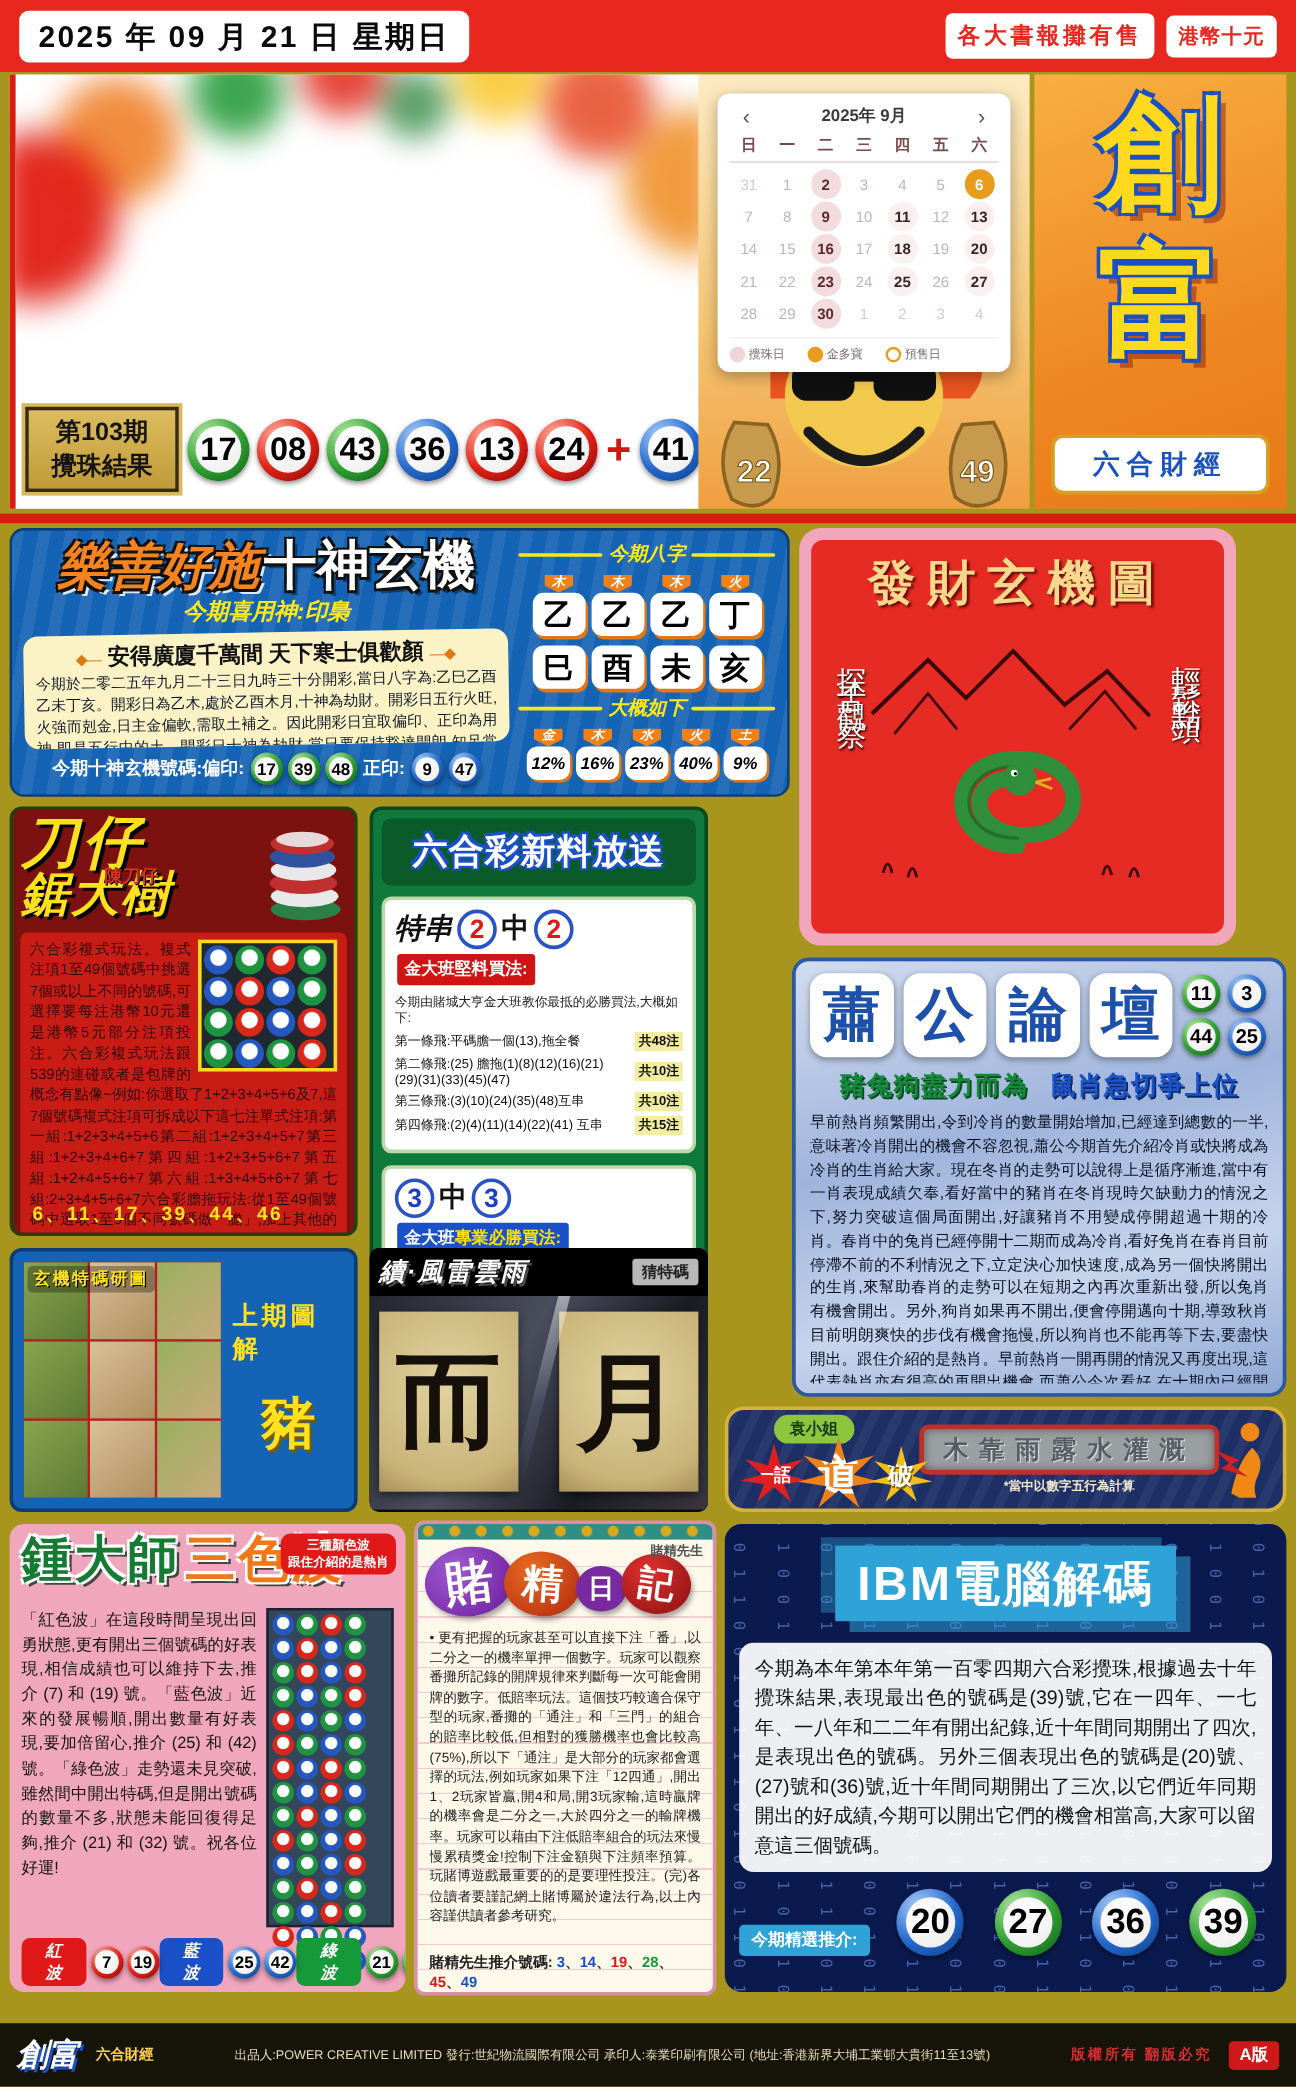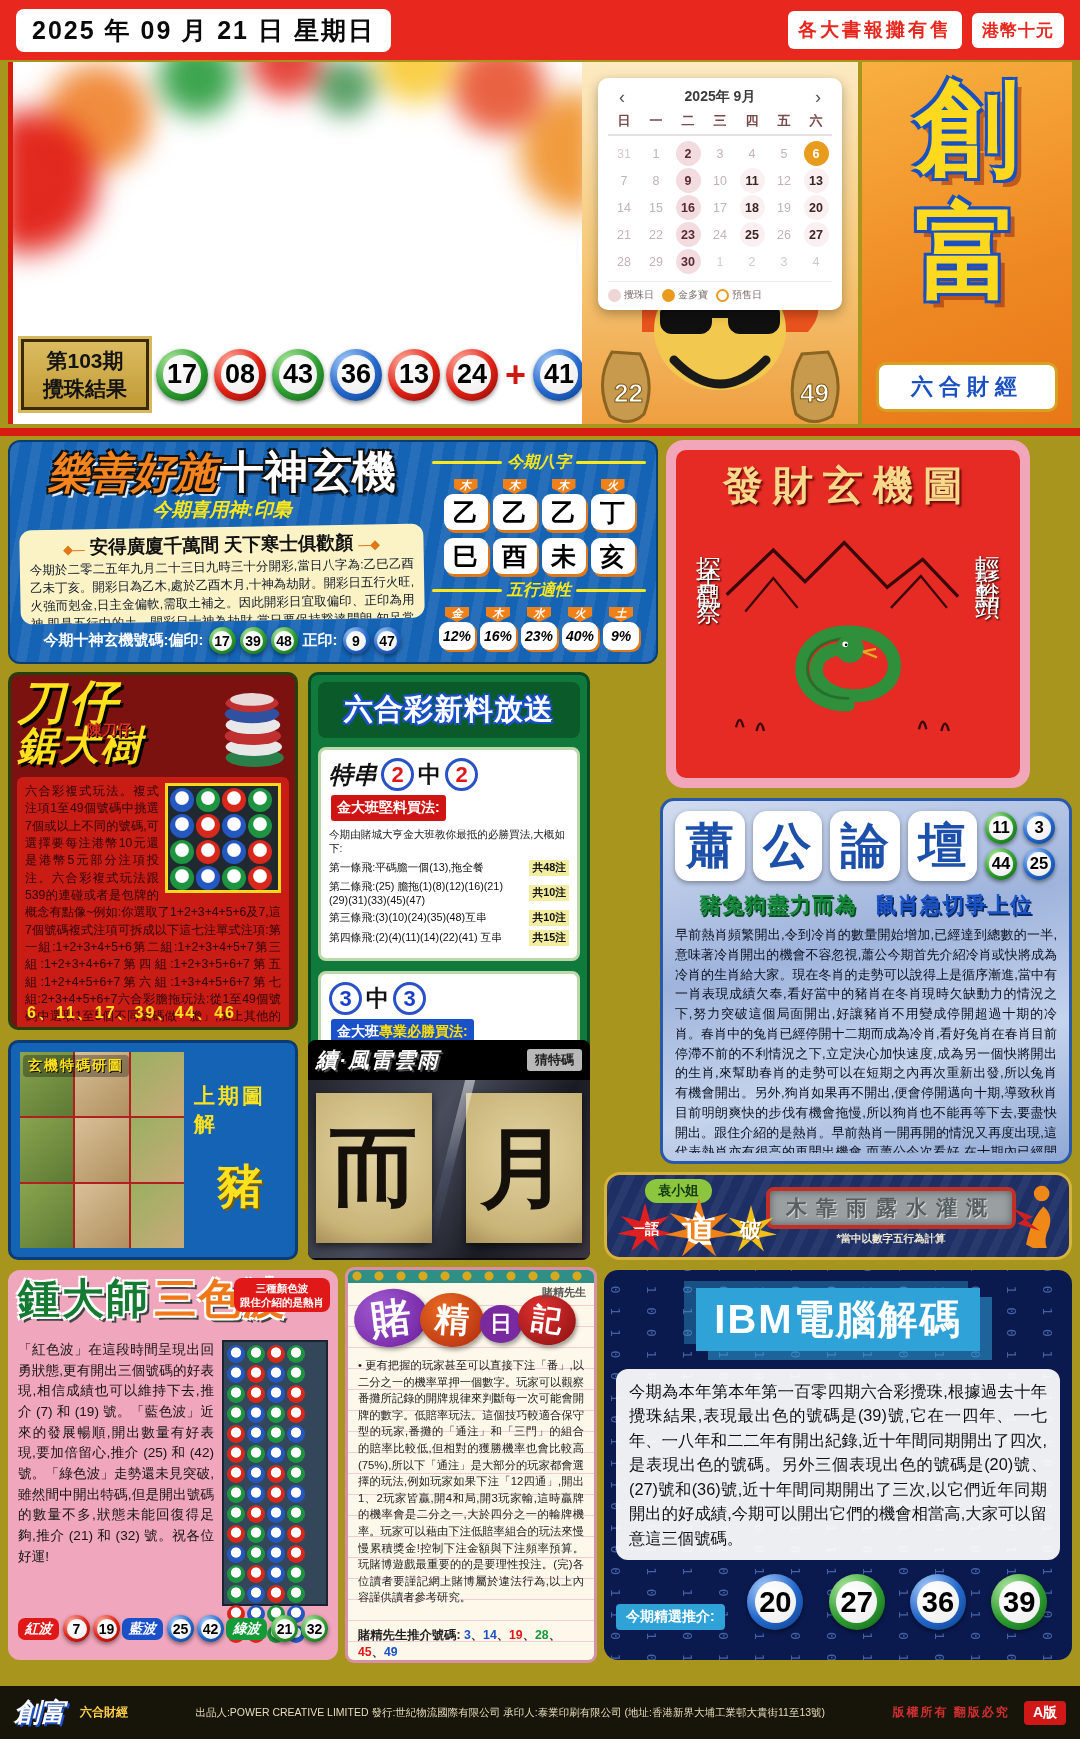--- a/index.html
+++ b/index.html
@@ -45,21 +45,21 @@
   .cal-arrow{font-size:18px;color:#555;width:20px;text-align:center;cursor:pointer;line-height:1;}
   .cal-week{display:grid;grid-template-columns:repeat(7,1fr);margin-top:4px;}
   .cal-wd{font-size:13px;font-weight:bold;color:#7a4a4a;text-align:center;height:22px;}
   .cal-grid{display:grid;grid-template-columns:repeat(7,1fr);border-top:2px solid #e8e0e0;padding-top:4px;text-align:center;}
   .cal-cell{height:25px;display:flex;align-items:center;justify-content:center;font-size:12.5px;color:#6a5a5a;border-radius:50%;width:25px;margin:1px auto;}
   .cal-cell.out{color:#d5c9c9;}
   .cal-cell.dim{color:#c3b3b3;}
   .cal-cell.draw{background:#f3dcdf;color:#5a2a32;font-weight:bold;}
   .cal-cell.bold{background:#faf0f1;color:#3c2424;font-weight:bold;}
   .cal-cell.gold{background:#e89b1c;color:#fff;font-weight:bold;}
-  .cal-legend{display:flex;gap:8px;margin-top:6px;border-top:1px solid #eee;padding-top:6px;align-items:center;}
+  .cal-legend{display:flex;gap:19px;margin-top:6px;border-top:1px solid #eee;padding-top:6px;align-items:center;}
   .lg{display:inline-flex;align-items:center;gap:3px;}
   .lg em{font-style:normal;font-size:10px;color:#7a6a6a;}
   .dot{width:13px;height:13px;border-radius:50%;display:inline-block;box-sizing:border-box;}
   .dot.pinkdot{background:#eed6d6;}
   .dot.golddot{background:#e89b1c;}
   .dot.ringdot{border:2.5px solid #e89b1c;background:#fff;}
   .bagnum{font-weight:bold;}
   #panel-logo{position:absolute;left:862px;top:62px;width:210px;height:362px;background:linear-gradient(160deg,#f8b040,#ee8822 60%,#e87818);overflow:hidden;}
   .logo-char{font-family:"Liberation Serif",serif;font-size:104px;font-weight:bold;color:#ffd91e;text-align:center;line-height:1.1;margin-top:10px;
     text-shadow:3px 3px 0 #1a50c0,-3px 3px 0 #1a50c0,3px -3px 0 #1a50c0,-3px -3px 0 #1a50c0,7px 7px 0 rgba(130,20,10,.45);}
@@ -110,21 +110,21 @@
   .wb{display:inline-block;border-radius:50%;margin:1px;box-sizing:border-box;}
   .wb.r{background:radial-gradient(circle at 50% 42%,#fff 0 34%,#d8281c 40%);}
   .wb.g{background:radial-gradient(circle at 50% 42%,#fff 0 34%,#1e9440 40%);}
   .wb.b{background:radial-gradient(circle at 50% 42%,#fff 0 34%,#2458c0 40%);}
   
   #sec-xinliao{position:absolute;left:308px;top:672px;width:282px;height:588px;background:#0f7a3c;border:3px solid #0a4a22;border-radius:10px;box-sizing:border-box;padding:7px;}
   .xl-header{background:#0a5a2a;border-radius:8px;text-align:center;padding:8px 0;margin-bottom:9px;}
   .xl-title{color:#fff;font-weight:bold;font-size:29px;letter-spacing:1px;
     text-shadow:2px 2px 0 #1a50c8,-2px 2px 0 #1a50c8,2px -2px 0 #1a50c8,-2px -2px 0 #1a50c8;}
   .xl-box{background:#fff;border-radius:8px;padding:8px 8px;margin-bottom:10px;border:3px solid #bcd8a8;}
-  .xl-row{display:flex;align-items:center;gap:4px;flex-wrap:wrap;}
+  .xl-row{display:flex;align-items:flex-start;gap:4px;flex-wrap:wrap;}
   .xl-prefix{font-size:24px;font-weight:bold;color:#111;font-style:italic;}
   .circ{width:33px;height:33px;border-radius:50%;border:3px solid #2a52c8;display:inline-flex;align-items:center;justify-content:center;font-size:22px;font-weight:bold;background:#fff;box-sizing:border-box;flex:none;}
   .circ.redn{color:#e01818;} .circ.bluen{color:#1a3ec8;}
   .xl-mid{font-size:23px;font-weight:bold;color:#111;}
   .xl-label{background:#d01414;color:#fff;font-size:14px;font-weight:bold;padding:4px 6px;border-radius:3px;margin-left:2px;white-space:nowrap;}
   .xl-label2{background:#1a50c8;font-size:14px;font-weight:bold;padding:4px 6px;border-radius:3px;margin-left:2px;white-space:nowrap;}
   .xl-label2 .la{color:#fff;} .xl-label2 .lb{color:#ffe000;}
   .xl-intro{font-size:10.6px;color:#222;margin:7px 0 4px;}
   .xl-line{display:flex;font-size:10.8px;color:#111;margin:4px 0;align-items:center;gap:16px;}
   .xl-line .t{flex:1;}
@@ -182,21 +182,21 @@
     text-shadow:2px 2px 0 #fff,-2px -2px 0 #fff,2px -2px 0 #fff,-2px 2px 0 #fff,4px 4px 0 #444;}
   .zh-b{font-size:42px;font-weight:bold;color:#f07818;line-height:1;letter-spacing:2px;
     text-shadow:2px 2px 0 #fff,-2px -2px 0 #fff,2px -2px 0 #fff,-2px 2px 0 #fff,4px 4px 0 #444;}
   .zh-badge{position:absolute;right:-2px;top:0;background:#e01818;color:#fff;border-radius:8px;padding:3px 6px;font-size:10.5px;font-weight:bold;text-align:center;line-height:1.35;}
   .zh-badge span{display:block;}
   .zh-main{display:flex;gap:8px;margin-top:8px;}
   .zh-body{flex:1;font-size:13.6px;line-height:1.52;color:#141414;text-align:justify;min-width:0;}
   .zh-wall{width:98px;height:258px;background:#34465a;border:2px solid #1a2430;padding:2px;display:flex;flex-wrap:wrap;align-content:flex-start;flex:none;box-sizing:content-box;}
   .zh-bottom{display:flex;justify-content:space-between;margin-top:9px;align-items:center;}
   .zh-group{display:flex;align-items:center;gap:4px;}
-  .zh-glabel{color:#fff;font-weight:bold;font-size:13.5px;padding:2px 7px;border-radius:7px;font-style:italic;}
+  .zh-glabel{color:#fff;font-weight:bold;font-size:13.5px;padding:2px 20px;border-radius:7px;font-style:italic;}
   .zh-glabel.red{background:#e01818;} .zh-glabel.blue{background:#1a50c8;} .zh-glabel.green{background:#159a3a;}
   
   #sec-dujing{position:absolute;left:348px;top:1270px;width:246px;height:390px;background:#fdf8ea;border-radius:6px;overflow:hidden;box-shadow:0 0 0 3px #d890a8;}
   .dj-strip{height:13px;background:radial-gradient(circle at 9px 6px,#d8a81e 4px,transparent 5px) 0 0/22px 13px repeat-x,#2f8f85;}
   .dj-content{background:repeating-linear-gradient(transparent 0 20px,#f2ccd4 20px 21px);height:100%;}
   .dj-titlerow{position:relative;height:66px;margin:2px 6px 0;}
   .ov{position:absolute;border-radius:50%;display:flex;align-items:center;justify-content:center;color:#fff;font-weight:bold;font-family:"Liberation Serif",serif;box-shadow:2px 3px 4px rgba(0,0,0,.35);}
   .ov1{left:0;top:4px;width:74px;height:58px;background:radial-gradient(circle at 35% 30%,#a05ad0,#6a1a9a);font-size:40px;transform:rotate(-7deg);}
   .ov2{left:66px;top:8px;width:64px;height:54px;background:radial-gradient(circle at 35% 30%,#e86a20,#b02810);font-size:34px;transform:rotate(4deg);}
   .ov3{left:126px;top:20px;width:42px;height:38px;background:#7a2aa0;font-size:22px;}
@@ -413,21 +413,21 @@
           <span class="tile">
             <b class="ch">酉</b>
           </span>
           <span class="tile">
             <b class="ch">未</b>
           </span>
           <span class="tile">
             <b class="ch">亥</b>
           </span>
         </div>
-      <div class="yh">五行適性</div>
+      <div class="yh">大概如下</div>
       <div class="tiles">
 
       <span class="tile wx">
             <i class="tab">金</i>
             <b class="ch">12%</b>
           </span>
           <span class="tile wx">
             <i class="tab">木</i>
             <b class="ch">16%</b>
           </span>

